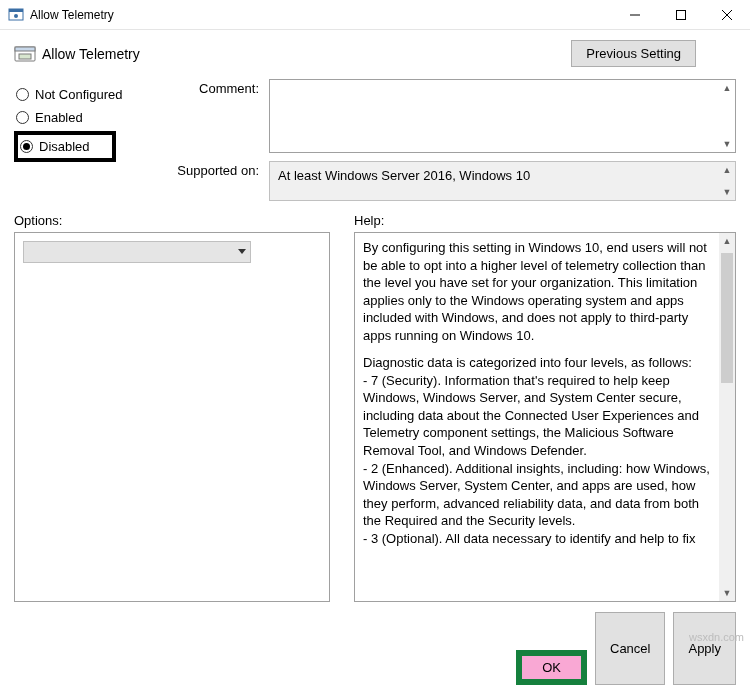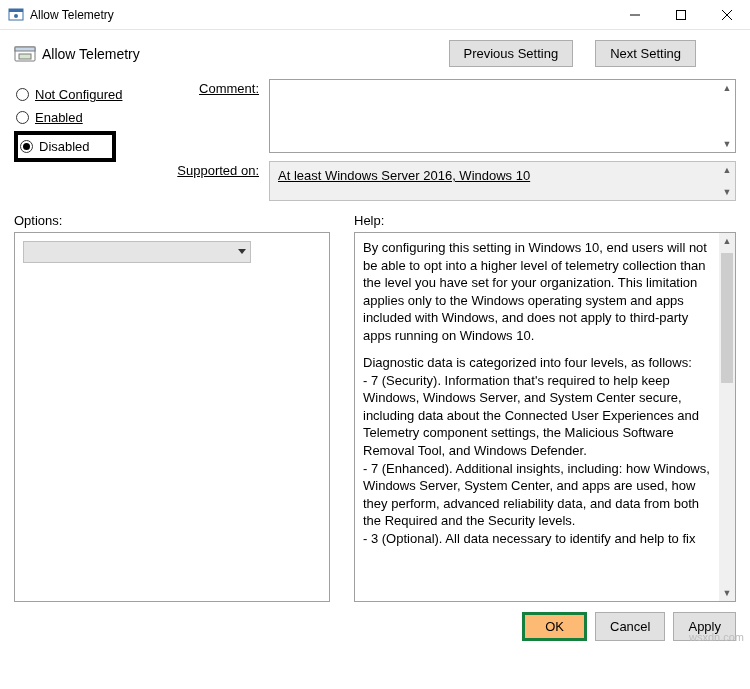--- a/index.html
+++ b/index.html
@@ -8,22 +8,22 @@
   .titlebar .icon { width: 16px; height: 16px; margin-right: 6px; display: flex; align-items: center; justify-content: center; }
   .titlebar .icon svg { width: 16px; height: 16px; }
   .titlebar .title { flex: 1; font-size: 12px; }
   .winbtn { width: 46px; height: 30px; display: flex; align-items: center; justify-content: center; }
   .winbtn svg { width: 10px; height: 10px; }
   .header-row { display: flex; align-items: center; padding: 10px 14px 8px 14px; }
   .header-row .icon2 { width: 22px; height: 20px; margin-right: 6px; }
   .header-row .htitle { font-size: 14px; flex: 1; }
   .navbtns { display: flex; gap: 22px; padding-right: 40px; }
   .btn { border: 1px solid #adadad; background: #e1e1e1; padding: 5px 14px; font-size: 13px; cursor: default; }
-  .btn.primary { border: 3px solid #15803d; background: #fdba74; padding: 4px 20px; }
-  .content { display: flex; padding: 4px 14px 0 14px; text-decoration: underline; }
+  .btn.primary { border: 6px solid #15803d; background: #f9a8d4; padding: 4px 20px; margin-top: 38px; }
+  .content { display: flex; padding: 4px 14px 0 14px; }
   .radios { width: 160px; padding-top: 4px; }
   .radio-row { display: flex; align-items: center; gap: 6px; padding: 4px 2px; }
   .radio { width: 13px; height: 13px; border: 1px solid #333; border-radius: 50%; display: flex; align-items: center; justify-content: center; background: #fff; }
   .radio.checked::after { content: ""; width: 7px; height: 7px; background: #000; border-radius: 50%; }
   .emph { border: 4px solid #000; display: inline-flex; padding: 4px 22px 4px 2px; margin-top: 2px; text-align: right; }
   .right-col { flex: 1; display: flex; flex-direction: column; gap: 8px; }
   .field-row { display: flex; align-items: flex-start; gap: 10px; }
   .field-label { width: 85px; text-align: right; padding-top: 2px; }
   .textarea { flex: 1; border: 1px solid #a0a0a0; background: #fff; height: 74px; position: relative; }
   .supported { flex: 1; border: 1px solid #c0c0c0; background: #f0f0f0; padding: 6px 8px; height: 40px; position: relative; font-size: 13px; }
@@ -79,21 +79,20 @@
   <span class="icon2">
     <svg viewBox="0 0 22 20">
         <rect x="1" y="3" width="20" height="14" rx="1" fill="#fff" stroke="#7a7a7a"></rect>
         <rect x="1" y="3" width="20" height="4" fill="#c8d8ea" stroke="#7a7a7a"></rect>
         <rect x="5" y="10" width="12" height="5" fill="#d8e6cf" stroke="#7a7a7a"></rect>
       </svg>
   </span>
   <span class="htitle">Allow Telemetry</span>
   <div class="navbtns">
     <button class="btn">Previous Setting</button>
-    <button class="btn">Next Setting</button>
   </div>
 </div>
 
 <div class="content">
   <div class="radios">
     <div class="radio-row">
       <span class="radio"></span>
       <span>Not Configured</span>
     </div>
     <div class="radio-row">
@@ -137,21 +136,21 @@
 </div>
 
 <div class="lower">
   <div class="options-box">
     <div class="combo"></div>
   </div>
   <div class="help-box">
     <p>By configuring this setting in Windows 10, end users will not be able to opt into a higher level of telemetry collection than the level you have set for your organization.  This limitation applies only to the Windows operating system and apps included with Windows, and does not apply to third-party apps running on Windows 10.</p>
     <p class="li">Diagnostic data is categorized into four levels, as follows:</p>
     <p class="li">  - 7 (Security). Information that's required to help keep Windows, Windows Server, and System Center secure, including data about the Connected User Experiences and Telemetry component settings, the Malicious Software Removal Tool, and Windows Defender.</p>
-    <p class="li">  - 7 (Enhanced). Additional insights, including: how Windows, Windows Server, System Center, and apps are used, how they perform, advanced reliability data, and data from both the Required and the Security levels.</p>
+    <p class="li">  - 2 (Enhanced). Additional insights, including: how Windows, Windows Server, System Center, and apps are used, how they perform, advanced reliability data, and data from both the Required and the Security levels.</p>
     <p class="li">  - 3 (Optional). All data necessary to identify and help to fix</p>
     <div class="scrollbar">
       <div class="up">▲</div>
       <div class="thumb"></div>
       <div class="down">▼</div>
     </div>
   </div>
 </div>
 
 <div class="footer">

